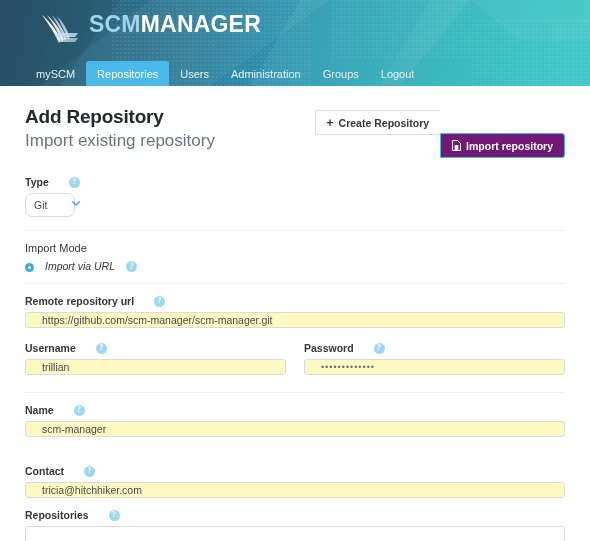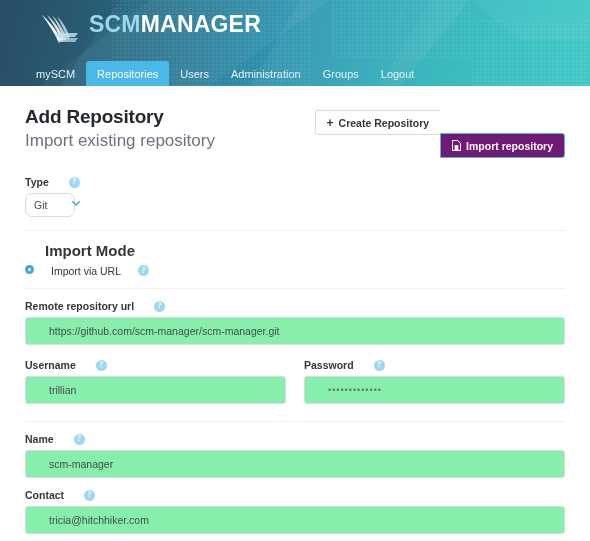--- a/index.html
+++ b/index.html
@@ -116,25 +116,25 @@
   }
   .help {
     width: 11px; height: 11px; border-radius: 50%;
     background: #9ed8f2; color: #ffffff;
     font-size: 8px; font-weight: bold;
     display: flex; align-items: center; justify-content: center;
     line-height: 1; cursor: pointer;
     font-family: "Liberation Serif", serif;
   }
   .input {
-    width: 100%; height: 28px;
+    width: 100%; height: 16px;
     border: 1px solid #dbdbdb; border-radius: 3px;
-    background: #86efac;
+    background: #fef9c3;
     font-size: 10.5px; color: #4a4a4a;
-    padding: 0 23px;
+    padding: 0 16px;
     display: flex; align-items: center;
     font-family: "Liberation Sans", sans-serif;
     outline: none;
   }
   .input.pw { letter-spacing: 1px; color: #6a737d; font-size: 9px; }
 
   .select-wrap {
     position: relative; width: 62px; height: 24px;
   }
   .select-box {
@@ -149,25 +149,24 @@
   .chev {
     position: absolute; right: 7px; top: 8px;
     width: 8px; height: 5px; pointer-events: none;
   }
 
   .divider {
     height: 1px; background: #f0f0f0; width: 100%;
   }
 
   .mode-label {
-    font-size: 15px; font-weight: bold; color: #363636;
+    font-size: 11px; font-weight: normal; color: #363636;
     margin-bottom: 6px;
-    margin-left: 20px;
-  }
-  .radio-row { display: flex; align-items: flex-start; gap: 17px; cursor: pointer; }
+  }
+  .radio-row { display: flex; align-items: flex-end; gap: 11px; cursor: pointer; font-style: italic; }
   .radio {
     width: 9px; height: 9px; border-radius: 50%;
     background: #3ea9dd;
     position: relative; flex: none;
   }
   .radio::after {
     content: ""; position: absolute;
     left: 3px; top: 3px; width: 3px; height: 3px;
     border-radius: 50%; background: #ffffff;
   }
@@ -316,21 +315,21 @@
     <div class="divider" style="margin-top:17px;"></div>
 
     <div class="field" style="margin-top:11px;">
       <div class="lbl">
         <span>Name</span>
         <span class="help">?</span>
       </div>
       <input class="input" type="text" value="scm-manager" style="">
     </div>
 
-    <div class="field" style="margin-top:11px;">
+    <div class="field" style="margin-top:28px;">
       <div class="lbl">
         <span>Contact</span>
         <span class="help">?</span>
       </div>
       <input class="input" type="text" value="tricia@hitchhiker.com" style="">
     </div>
 
     <div class="field" style="margin-top:11px;">
       <div class="lbl">
         <span>Repositories</span>

